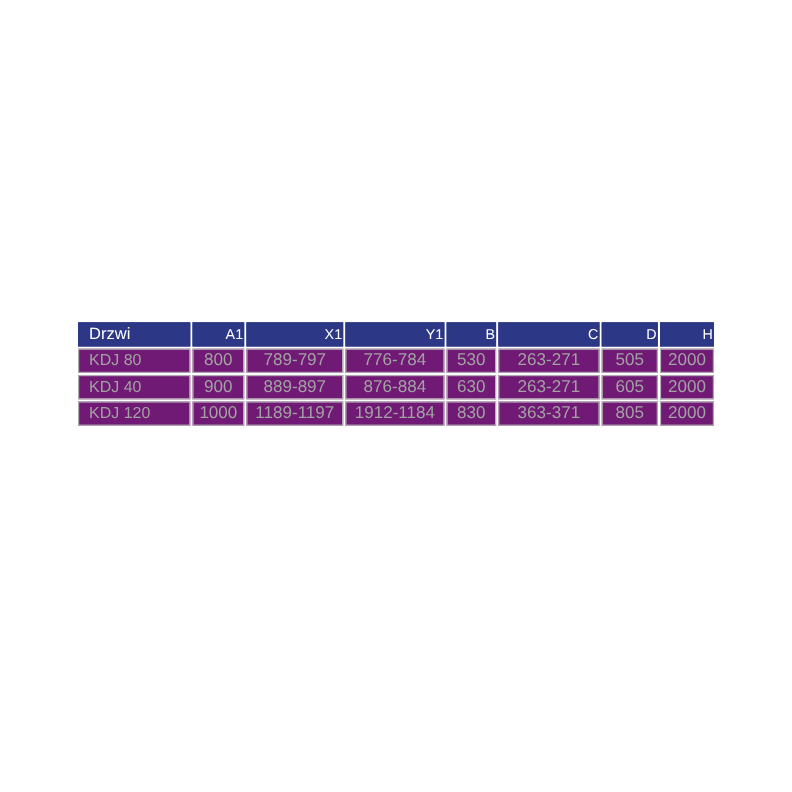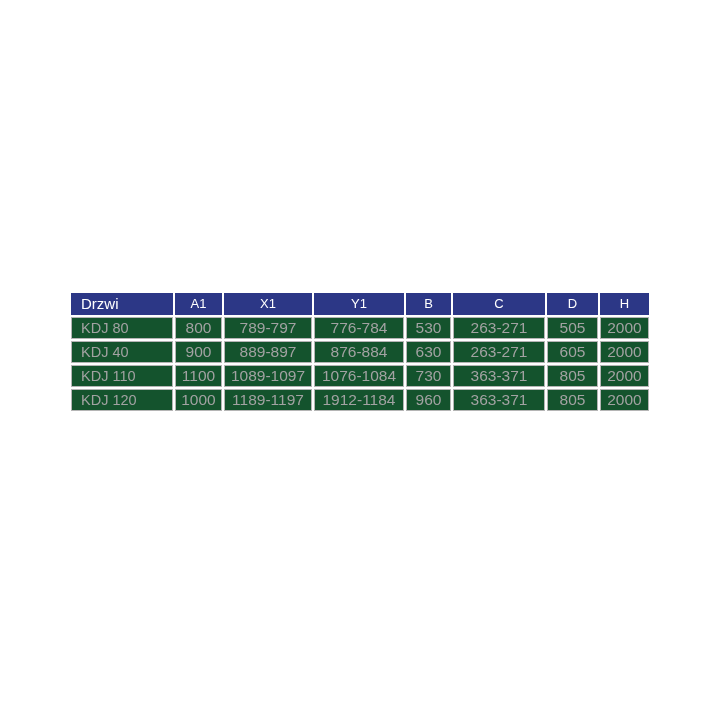--- a/index.html
+++ b/index.html
@@ -36,31 +36,31 @@
   }
   table.spec-table th {
     background: var(--header-bg, #2c3786);
     color: var(--header-text, #ffffff);
     border: 1px solid var(--header-bg, #2c3786);
     font-size: 13px;
     font-weight: 400;
     height: 20px;
     line-height: 20px;
     padding: 0;
-    text-align: center;
+    text-align: right;
     white-space: nowrap;
     overflow: hidden;
   }
   table.spec-table th.first-col {
     text-align: left;
     padding-left: 9px;
     font-size: 15px;
   }
   table.spec-table td {
-    background: #14532d;
+    background: #701a75;
     color: var(--body-text, #a2a2a2);
     border: 1px solid var(--cell-border, #b5b5b5);
     font-size: 15.5px;
     font-weight: 400;
     height: 20px;
     line-height: 20px;
     padding: 0;
     text-align: center;
     white-space: nowrap;
     overflow: hidden;
@@ -114,35 +114,25 @@
           <td class="first-col">KDJ 40</td>
           <td>900</td>
           <td>889-897</td>
           <td>876-884</td>
           <td>630</td>
           <td>263-271</td>
           <td>605</td>
           <td>2000</td>
         </tr>
         <tr>
-          <td class="first-col">KDJ 110</td>
-          <td>1100</td>
-          <td>1089-1097</td>
-          <td>1076-1084</td>
-          <td>730</td>
-          <td>363-371</td>
-          <td>805</td>
-          <td>2000</td>
-        </tr>
-        <tr>
           <td class="first-col">KDJ 120</td>
           <td>1000</td>
           <td>1189-1197</td>
           <td>1912-1184</td>
-          <td>960</td>
+          <td>830</td>
           <td>363-371</td>
           <td>805</td>
           <td>2000</td>
         </tr>
       </tbody>
     </table>
   </div>
 </div>
 
 </body></html>

